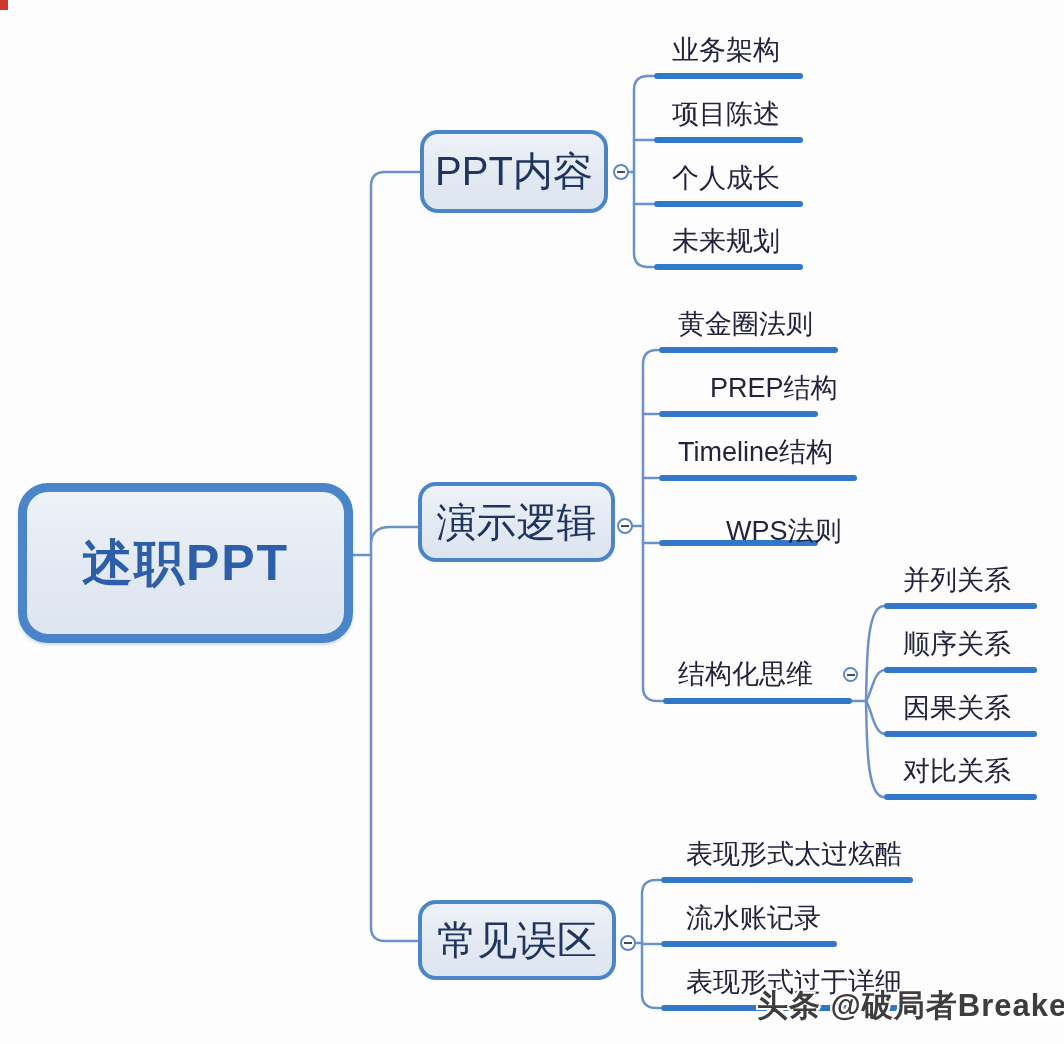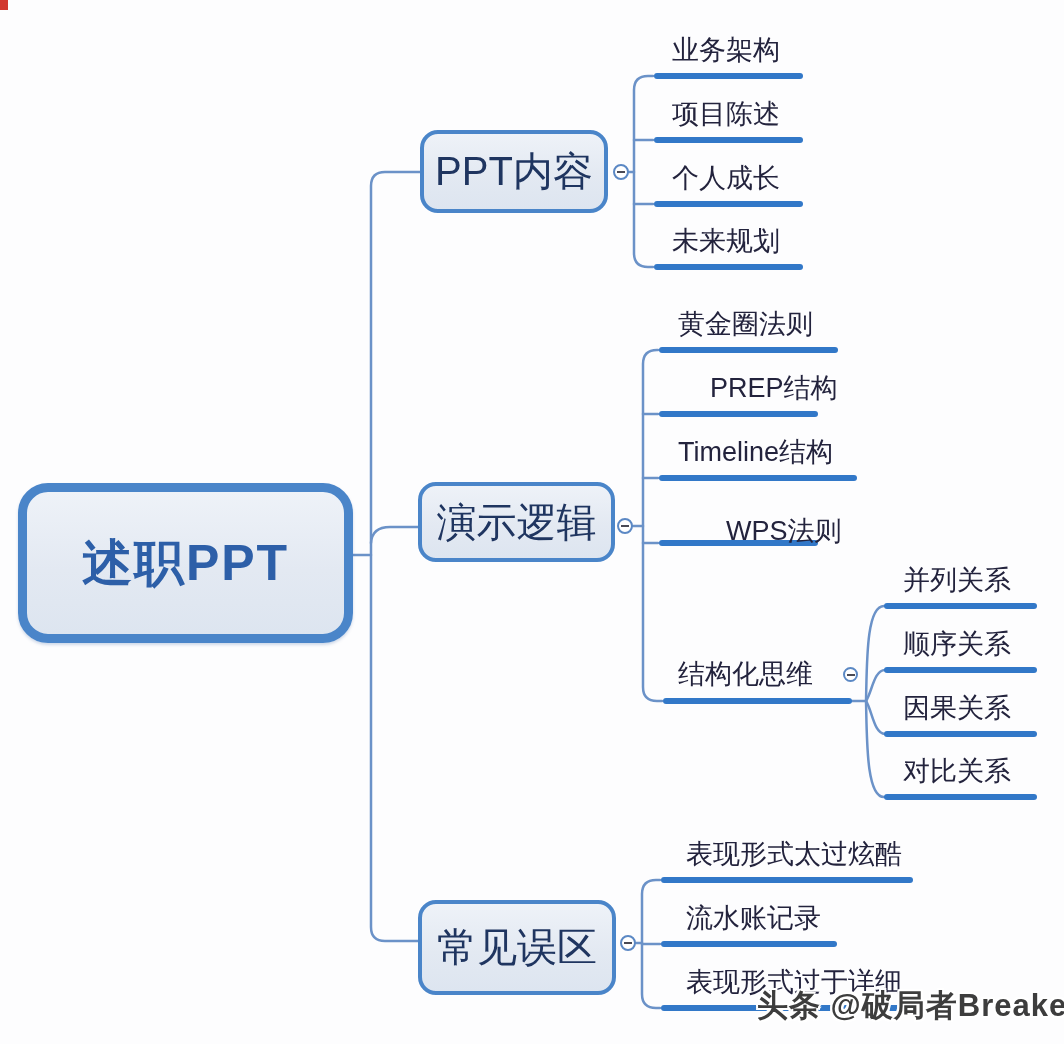--- a/index.html
+++ b/index.html
@@ -12,21 +12,21 @@
   .topic-box{position:absolute;box-sizing:border-box;display:flex;align-items:center;justify-content:center;
              background:linear-gradient(180deg,#eef2f8 0%,#e3e9f2 55%,#dde5f0 100%);
              border:4px solid #4a85c9;border-radius:18px;cursor:pointer;}
   .topic-box .lbl{white-space:nowrap;}
   .root-box{left:18px;top:483px;width:335px;height:160px;border-width:9px;border-radius:30px;
             box-shadow:0 2px 3px rgba(70,110,170,.25);}
   .root-box .lbl{font-size:50px;font-weight:bold;color:#2d5fa8;letter-spacing:2px;}
   .branch-box .lbl{font-size:40px;color:#1f3560;}
   .box-b1{left:420px;top:130px;width:188px;height:83px;}
   .box-b2{left:418px;top:482px;width:197px;height:80px;text-align:right;}
-  .box-b3{left:418px;top:900px;width:198px;height:95px;align-items:center;}
+  .box-b3{left:418px;top:900px;width:198px;height:80px;align-items:center;}
 
   .leaf-label{position:absolute;font-size:27px;line-height:34px;color:#23233d;white-space:nowrap;cursor:pointer;}
   .l-left1{left:672px;}  
   .l-left2{left:678px;}  
   .l-left3{left:686px;}  
   .l-left4{left:903px;}  
 
   .collapse-btn{position:absolute;width:16px;height:16px;border-radius:50%;background:#ffffff;
                 border:2px solid #5b88c4;box-sizing:border-box;display:flex;align-items:center;
                 justify-content:center;cursor:pointer;}

